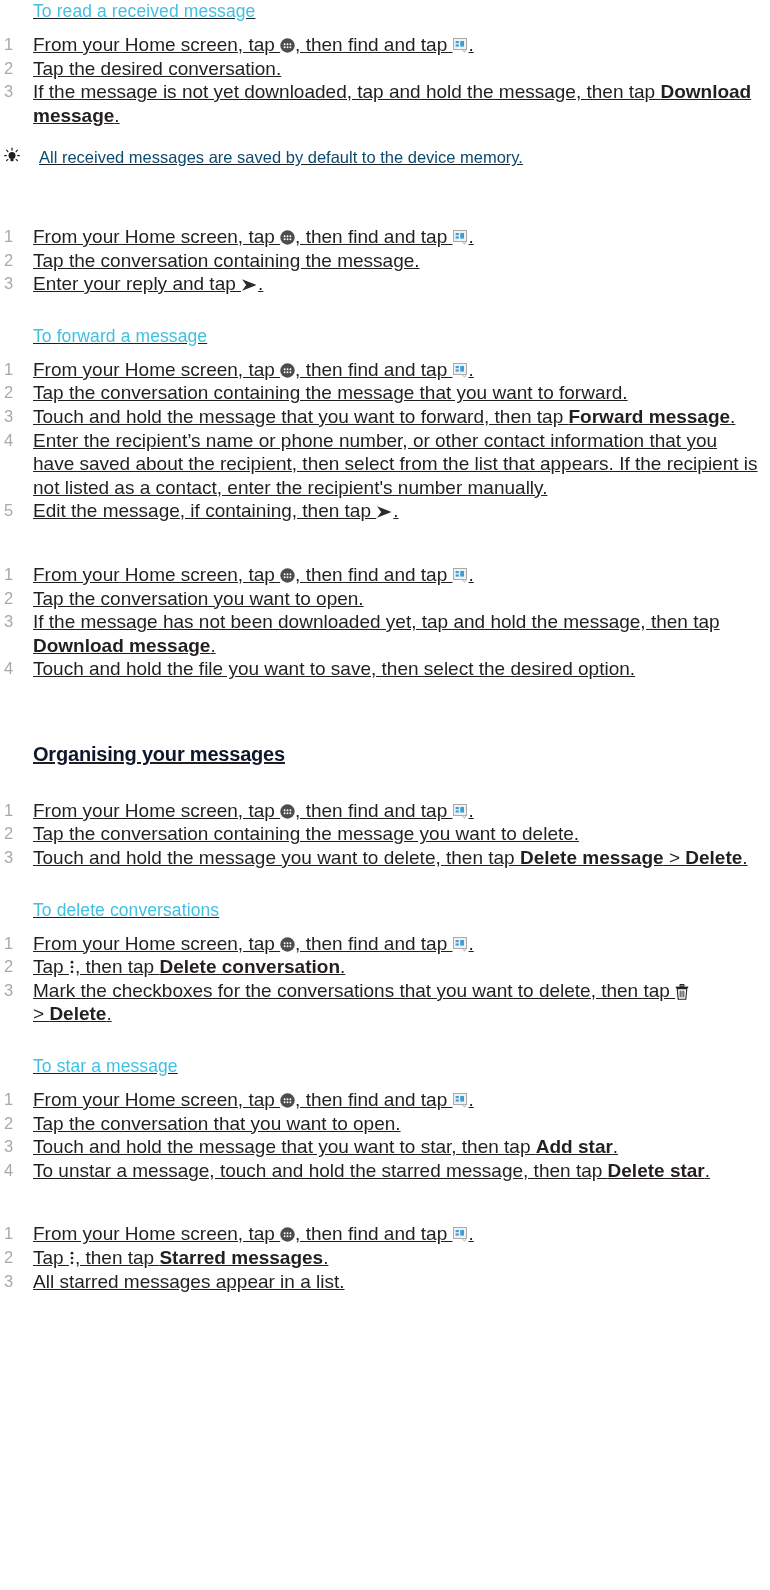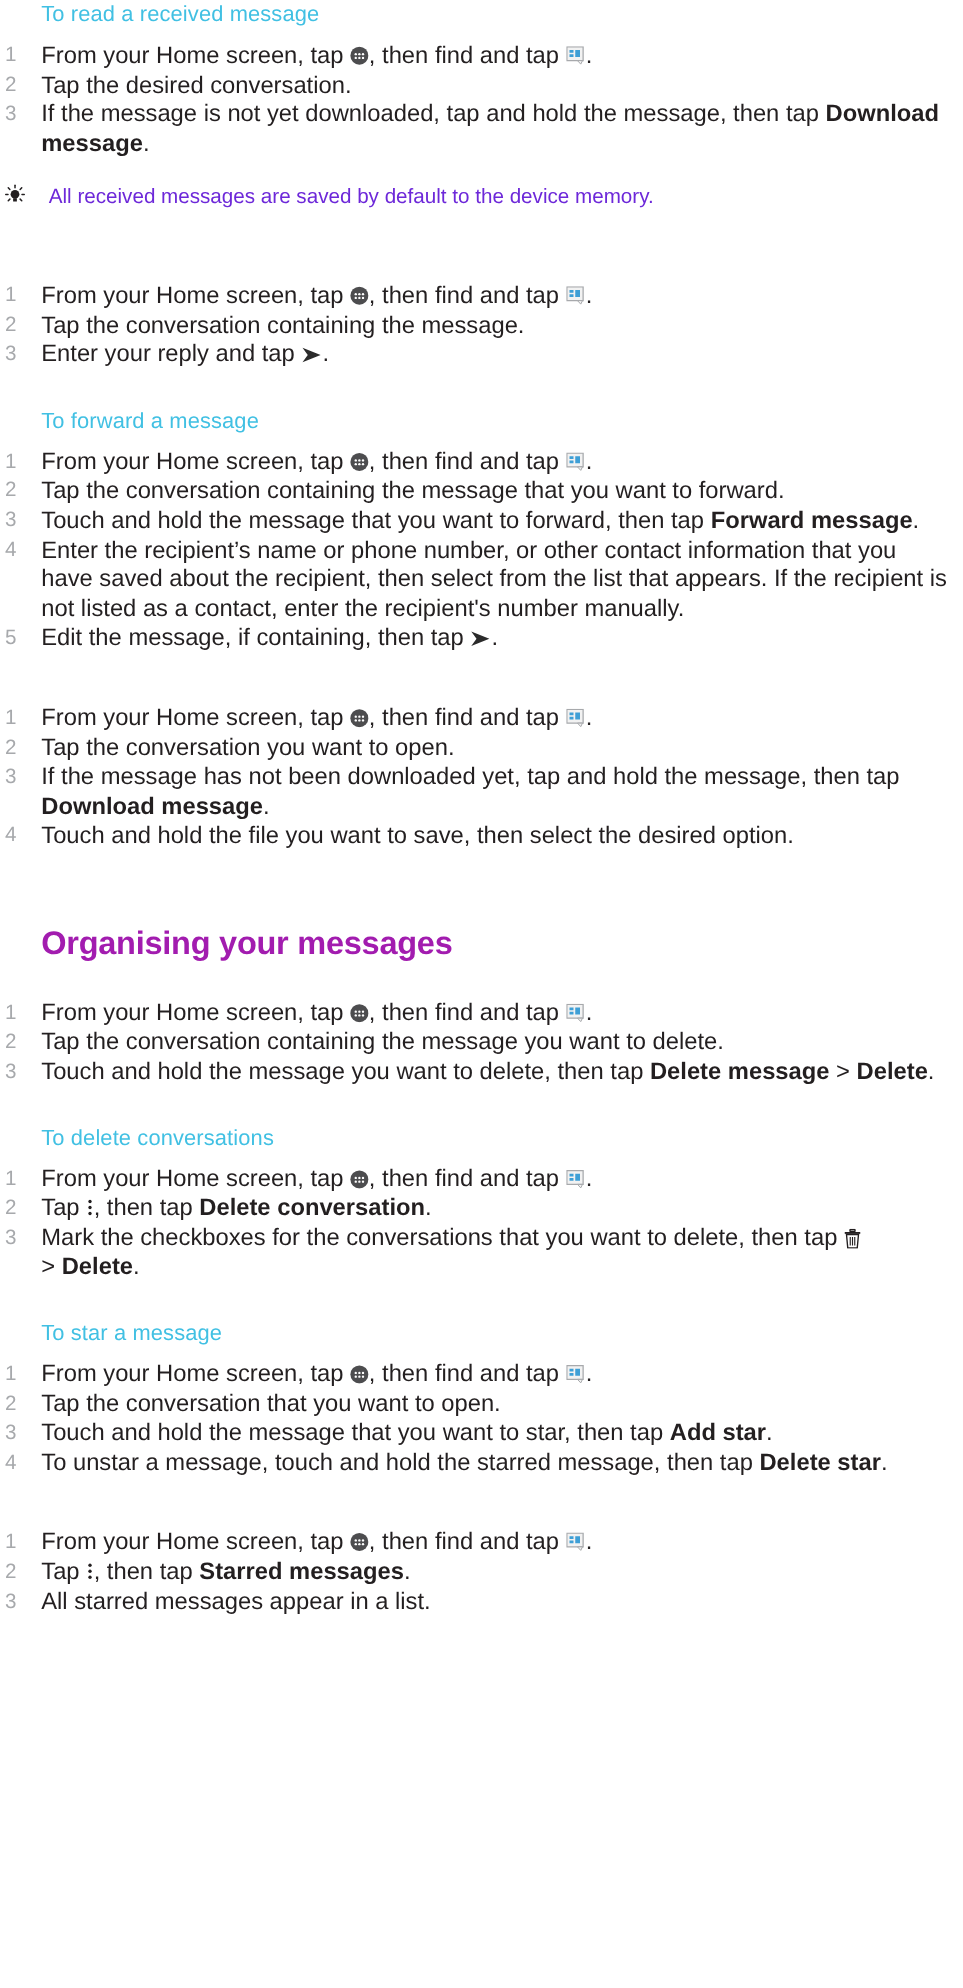--- a/index.html
+++ b/index.html
@@ -16,31 +16,32 @@
     -webkit-font-smoothing: antialiased;
   }
 
   .page {
     position: relative;
     width: 770px;
     height: 1432px;
     box-sizing: border-box;
     padding: 0;
     overflow: hidden;
+    text-decoration: underline;
   }
 
   .content {
     padding-top: 0px;
   }
 
   
   h2.section-heading {
-    font-size: 26px;
+    font-size: 20px;
     font-weight: bold;
-    color: #a21caf;
+    color: #0f172a;
     margin: 0;
     padding: 0 0 0 33px;
     line-height: 30px;
     letter-spacing: -0.2px;
   }
 
   h3.task-heading {
     font-size: 17.5px;
     font-weight: normal;
     color: #41c0e3;
@@ -84,21 +85,21 @@
   .spacer-xl { height: 44px; }
 
   b, strong { font-weight: bold; color: #231f20; }
 
   
   .tip {
     position: relative;
     padding: 0 0 0 33px;
     font-size: 16.5px;
     line-height: 23.6px;
-    color: #6d28d9;
+    color: #0c4a6e;
   }
   .tip .tip-icon {
     position: absolute;
     left: 2px;
     top: 1px;
     width: 20px;
     height: 20px;
     display: inline-block;
   }
 

